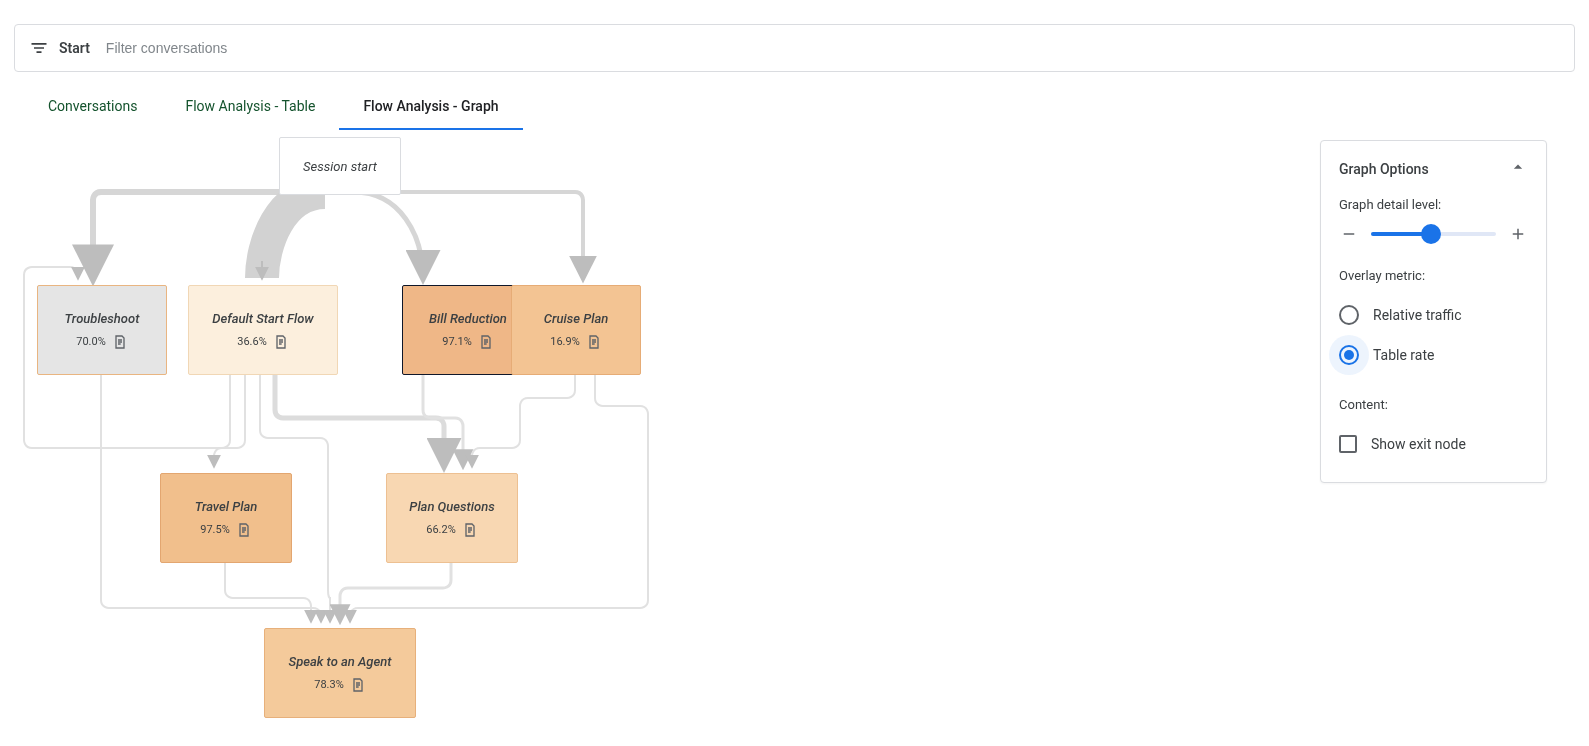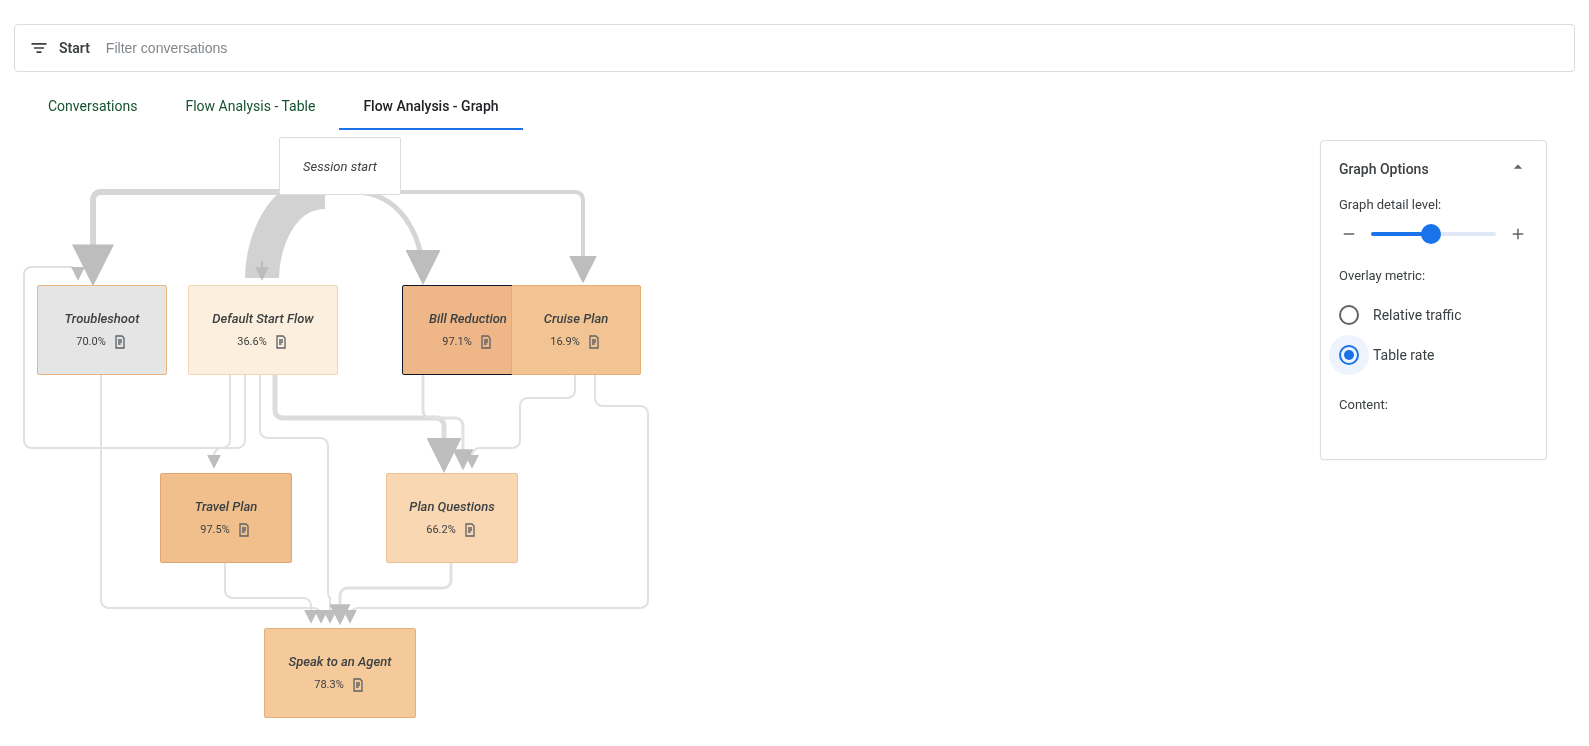--- a/index.html
+++ b/index.html
@@ -488,13 +488,17 @@
       <span>Relative traffic</span>
     </label>
     <label class="radio-item selected">
       <span class="halo"></span>
       <span class="radio"></span>
       <span>Table rate</span>
     </label>
   </div>
 
   <div class="section-label">Content:</div>
+  <label class="check-item">
+    <span class="check"></span>
+    <span>Show exit node</span>
+  </label>
 </div>
 
 </body></html>

